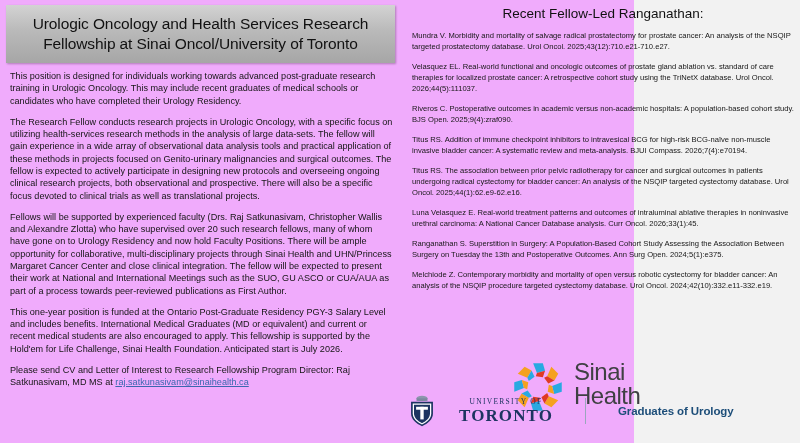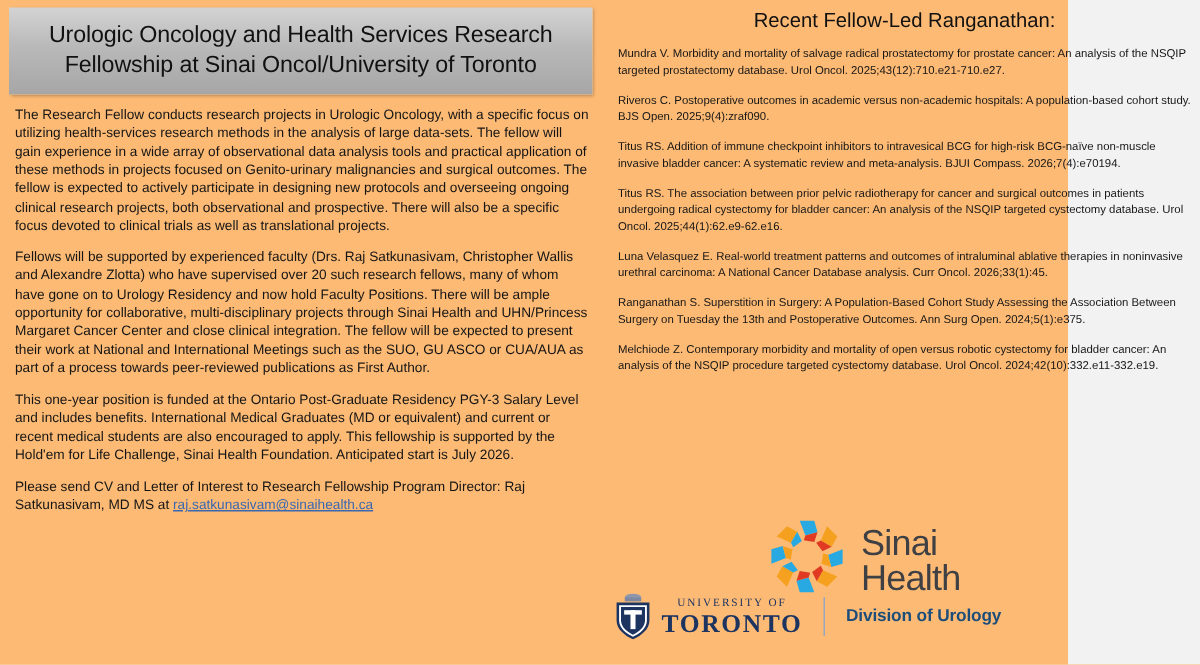--- a/index.html
+++ b/index.html
@@ -9,23 +9,23 @@
   body {
     width: 800px;
     height: 443px;
     overflow: hidden;
     background: #f2f2f2;
     font-family: "Liberation Sans", sans-serif;
     color: #1a1a1a;
   }
   .page {
     position: relative;
-    width: 712px;
-    height: 443px;
-    background: #fdba74;
+    width: 634px;
+    height: 443px;
+    background: #f0abfc;
   }
 
   
   .left-col {
     position: absolute;
     left: 0;
     top: 0;
     width: 402px;
     height: 443px;
   }
@@ -106,23 +106,23 @@
   .logo-block {
     position: absolute;
     left: 0;
     top: 340px;
     width: 394px;
     height: 103px;
   }
   .sinai-logo {
     position: absolute;
     left: 105px;
-    top: 4px;
-    display: flex;
-    align-items: flex-end;
+    top: 20px;
+    display: flex;
+    align-items: flex-start;
     gap: 9px;
   }
   .pinwheel {
     width: 54px;
     height: 54px;
     position: relative;
   }
   .sinai-wordmark {
     font-size: 24px;
     line-height: 0.98;
@@ -131,21 +131,21 @@
     letter-spacing: -0.5px;
   }
   .sinai-wordmark .ln { display: block; }
 
   .uoft-logo {
     position: absolute;
     left: 3px;
     top: 55px;
     display: flex;
     align-items: center;
-    gap: 6px;
+    gap: 24px;
   }
   .crest {
     width: 26px;
     height: 32px;
     position: relative;
     flex: none;
   }
   .uoft-words {
     display: flex;
     flex-direction: column;
@@ -187,34 +187,36 @@
   <div class="left-col">
 
     <div class="title-banner">
       <div class="title-banner-text">
         <span>Urologic Oncology and Health Services Research</span><br>
         <span>Fellowship at Sinai Oncol/University of Toronto</span>
       </div>
     </div>
 
     <div class="body-text">
+      <p>This position is designed for individuals working towards advanced post-graduate research training in Urologic Oncology. This may include recent graduates of medical schools or candidates who have completed their Urology Residency.</p>
       <p>The Research Fellow conducts research projects in Urologic Oncology, with a specific focus on utilizing health-services research methods in the analysis of large data-sets. The fellow will gain experience in a wide array of observational data analysis tools and practical application of these methods in projects focused on Genito-urinary malignancies and surgical outcomes. The fellow is expected to actively participate in designing new protocols and overseeing ongoing clinical research projects, both observational and prospective. There will also be a specific focus devoted to clinical trials as well as translational projects.</p>
       <p>Fellows will be supported by experienced faculty (Drs. Raj Satkunasivam, Christopher Wallis and Alexandre Zlotta) who have supervised over 20 such research fellows, many of whom have gone on to Urology Residency and now hold Faculty Positions. There will be ample opportunity for collaborative, multi-disciplinary projects through Sinai Health and UHN/Princess Margaret Cancer Center and close clinical integration.  The fellow will be expected to present their work at National and International Meetings such as the SUO, GU ASCO or CUA/AUA as part of a process towards peer-reviewed publications as First Author.</p>
       <p>This one-year position is funded at the Ontario Post-Graduate Residency PGY-3 Salary Level and includes benefits. International Medical Graduates (MD or equivalent) and current or recent medical students are also encouraged to apply. This fellowship is supported by the Hold'em for Life Challenge, Sinai Health Foundation. Anticipated start is July 2026.</p>
       <p><span>Please send CV and Letter of Interest to Research Fellowship Program Director: Raj Satkunasivam, MD MS at </span><a class="email-link" href="#">raj.satkunasivam@sinaihealth.ca</a></p>
     </div>
 
   </div>
 
   <div class="right-col">
 
     <div class="pubs-heading">Recent Fellow-Led Ranganathan:</div>
 
     <div class="pubs-list">
       <p>Mundra V. Morbidity and mortality of salvage radical prostatectomy for prostate cancer: An analysis of the NSQIP targeted prostatectomy database. Urol Oncol. 2025;43(12):710.e21-710.e27.</p>
+      <p>Velasquez EL. Real-world functional and oncologic outcomes of prostate gland ablation vs. standard of care therapies for localized prostate cancer: A retrospective cohort study using the TriNetX database. Urol Oncol. 2026;44(5):111037.</p>
       <p>Riveros C. Postoperative outcomes in academic versus non-academic hospitals: A population-based cohort study. BJS Open. 2025;9(4):zraf090.</p>
       <p>Titus RS. Addition of immune checkpoint inhibitors to intravesical BCG for high-risk BCG-naïve non-muscle invasive bladder cancer: A systematic review and meta-analysis. BJUI Compass. 2026;7(4):e70194.</p>
       <p>Titus RS. The association between prior pelvic radiotherapy for cancer and surgical outcomes in patients undergoing radical cystectomy for bladder cancer: An analysis of the NSQIP targeted cystectomy database. Urol Oncol. 2025;44(1):62.e9-62.e16.</p>
       <p>Luna Velasquez E. Real-world treatment patterns and outcomes of intraluminal ablative therapies in noninvasive urethral carcinoma: A National Cancer Database analysis. Curr Oncol. 2026;33(1):45.</p>
       <p>Ranganathan S. Superstition in Surgery: A Population-Based Cohort Study Assessing the Association Between Surgery on Tuesday the 13th and Postoperative Outcomes. Ann Surg Open. 2024;5(1):e375.</p>
       <p>Melchiode Z. Contemporary morbidity and mortality of open versus robotic cystectomy for bladder cancer: An analysis of the NSQIP procedure targeted cystectomy database. Urol Oncol. 2024;42(10):332.e11-332.e19.</p>
     </div>
 
     <div class="logo-block">
 
@@ -275,19 +277,19 @@
             <path d="M11 23 H49 V44 C49 54.5 40 62 30 67 C20 62 11 54.5 11 44 Z" fill="#1d3461"></path>
             <rect x="26" y="28" width="8" height="30" fill="#ffffff"></rect>
             <rect x="16" y="28" width="28" height="7" fill="#ffffff"></rect>
           </svg>
         </div>
         <div class="uoft-words">
           <span class="uoft-university">UNIVERSITY OF</span>
           <span class="uoft-toronto">TORONTO</span>
         </div>
         <div class="uoft-divider"></div>
-        <div class="division-text">Division of Urology</div>
+        <div class="division-text">Graduates of Urology</div>
       </div>
 
     </div>
   </div>
 
 </div>
 
 </body></html>

